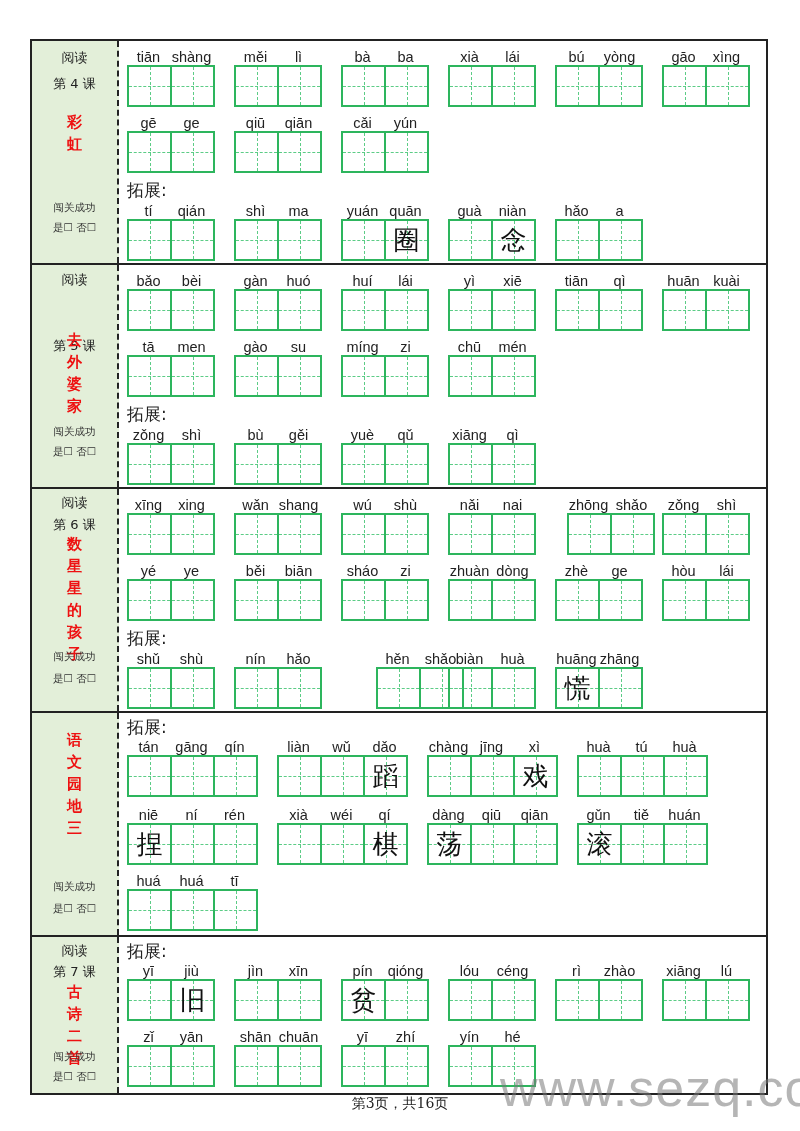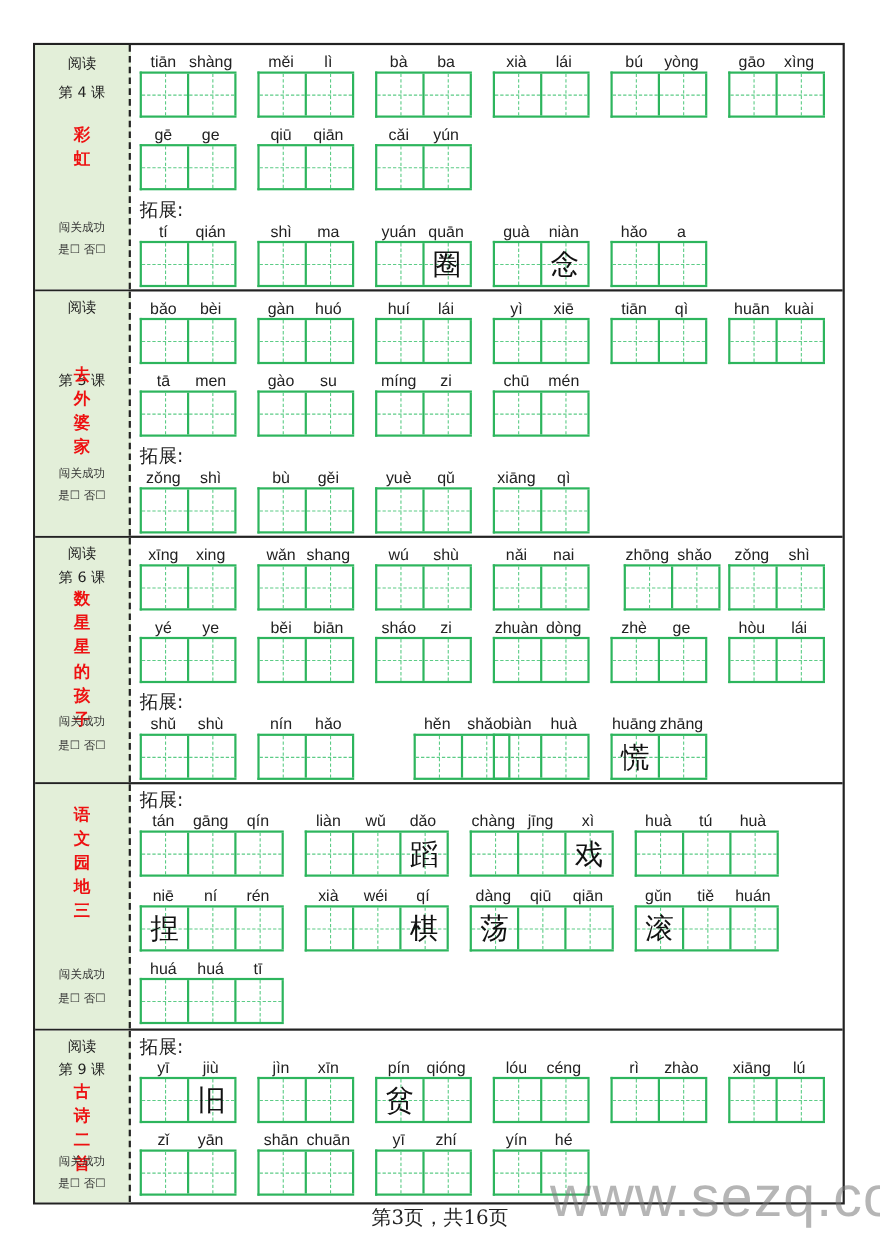--- a/index.html
+++ b/index.html
@@ -17,21 +17,21 @@
   .word { position:absolute; }
   .py { display:flex; height:20px; align-items:flex-end; }
   .py span { width:43px; text-align:center; font-size:14.5px; color:#222; font-family:"Liberation Sans", sans-serif; white-space:nowrap; }
   .boxes { display:flex; border:2px solid #2db55d; border-right:none; height:42px; box-sizing:border-box; }
   .cell { width:43px; height:38px; border-right:2px solid #2db55d; box-sizing:border-box; position:relative;
           display:flex; align-items:center; justify-content:center;
           font-family:"DejaVu Serif", serif; font-size:26px; color:#111; }
   .cell::before { content:""; position:absolute; left:50%; top:0; bottom:0; border-left:1px dashed #5ccc86; }
   .cell::after { content:""; position:absolute; top:50%; left:0; right:0; border-top:1px dashed #5ccc86; }
   .cell .ch { position:relative; z-index:1; }
-  .footer { position:absolute; top:1095px; left:0; width:800px; text-align:center; font-family:"DejaVu Serif", serif; font-size:18px; color:#222; }
+  .footer { position:absolute; top:1095px; left:0; width:800px; text-align:center; font-family:"DejaVu Serif", serif; font-size:14px; color:#222; }
   .watermark { position:absolute; left:500px; top:1058px; font-family:"Liberation Sans", sans-serif; font-size:52px; color:rgba(120,120,120,0.55); letter-spacing:1px; }
 </style>
 </head>
 <body>
 
 <div class="sheet" id="sheet">
     <div class="section" style="height: 224px;">
       <div class="side">
         <div class="reading" style="top: 8px;">阅读</div>
         <div class="reading" style="top: 34px;">第 4 课</div>
@@ -886,21 +886,21 @@
             <div class="cell">
               <span class="ch"></span>
             </div>
           </div>
         </div>
       </div>
     </div>
     <div class="section" style="height: 156px;">
       <div class="side">
         <div class="reading" style="top: 5px;">阅读</div>
-        <div class="reading" style="top: 26px;">第 9 课</div>
+        <div class="reading" style="top: 26px;">第 7 课</div>
         <div class="title" style="top: 44px;">
           <div>古</div>
           <div>诗</div>
           <div>二</div>
           <div>首</div>
         </div>
         <div class="pass" style="top: 110px;">闯关成功</div>
         <div class="pass" style="top: 130px;">是☐  否☐</div>
       </div>
       <div class="main">

